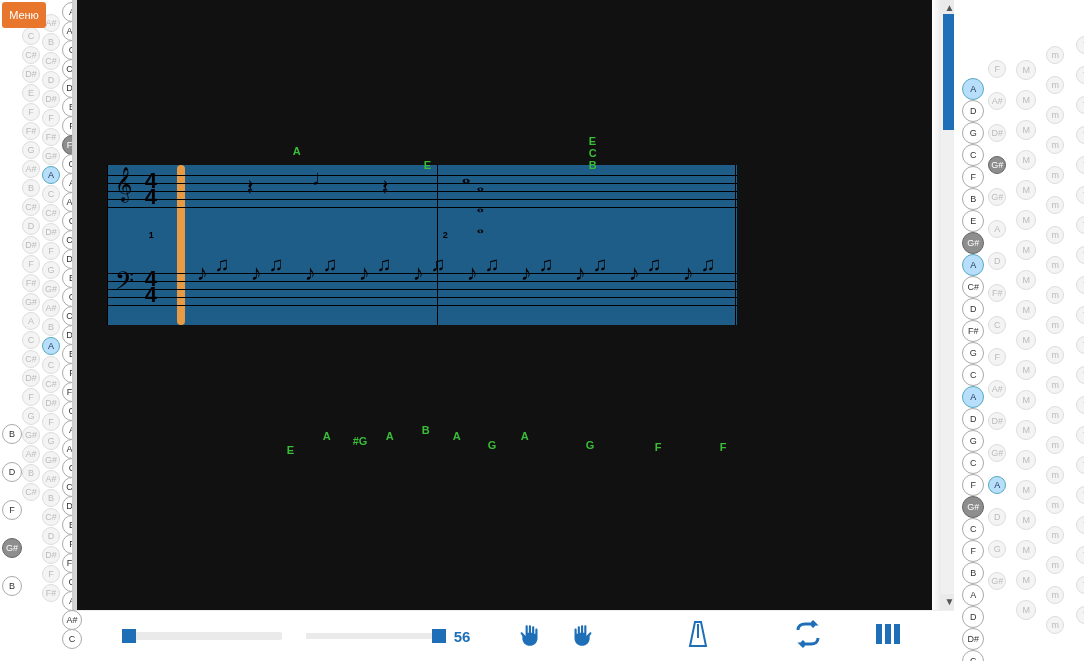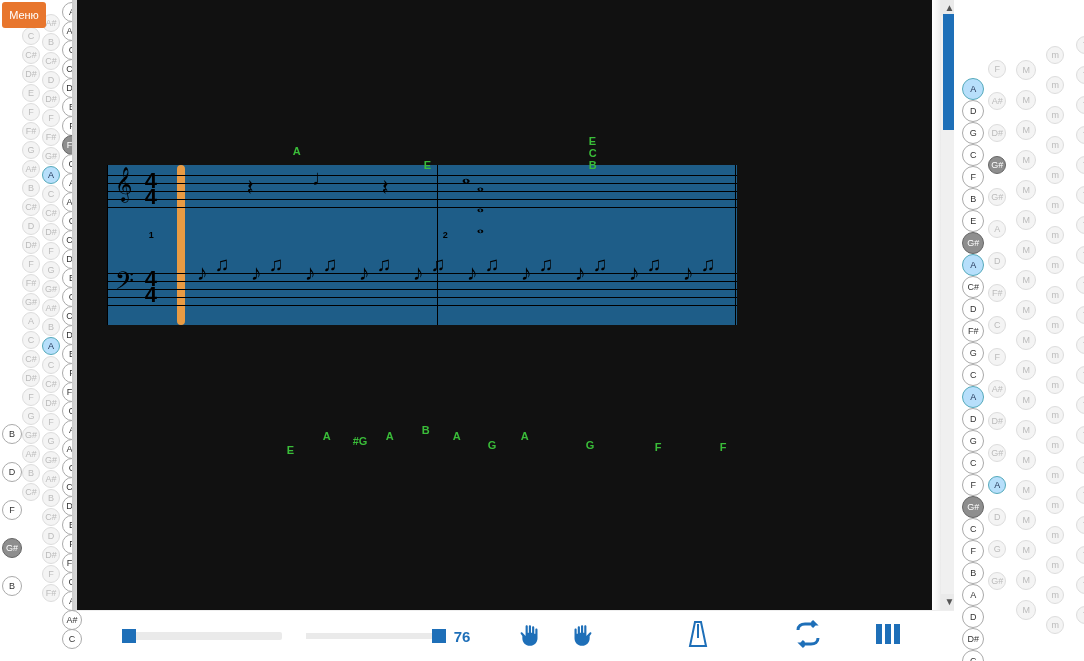--- a/index.html
+++ b/index.html
@@ -237,21 +237,21 @@
     </div>
 
     <div class="toolbar">
       <div class="pos-track">
         <div class="pos-knob"></div>
       </div>
       <div style="display:flex;align-items:center;gap:8px">
         <div class="tempo-track">
           <div class="tempo-knob"></div>
         </div>
-        <span class="tempo-val">76</span>
+        <span class="tempo-val">56</span>
       </div>
       <div style="flex:1"></div>
       <div class="hand">
         <svg viewBox="0 0 24 24">
             <path fill="#1e6fb8" d="M8 2c.6 0 1 .4 1 1v6h1V3c0-.6.4-1 1-1s1 .4 1 1v6h1V4c0-.6.4-1 1-1s1 .4 1 1v6h1V6c0-.6.4-1 1-1s1 .4 1 1v8c0 4-3 7-7 7s-7-3-7-7v-2l-1.5-2c-.3-.5-.2-1 .3-1.4.5-.3 1.1-.2 1.4.3L7 12V3c0-.6.4-1 1-1z"></path>
           </svg>
       </div>
       <div class="hand">
         <svg viewBox="0 0 24 24">
             <path fill="#1e6fb8" d="M16 2c-.6 0-1 .4-1 1v6h-1V3c0-.6-.4-1-1-1s-1 .4-1 1v6h-1V4c0-.6-.4-1-1-1s-1 .4-1 1v6H8V6c0-.6-.4-1-1-1s-1 .4-1 1v8c0 4 3 7 7 7s7-3 7-7v-2l1.5-2c.3-.5.2-1-.3-1.4-.5-.3-1.1-.2-1.4.3L17 12V3c0-.6-.4-1-1-1z"></path>

